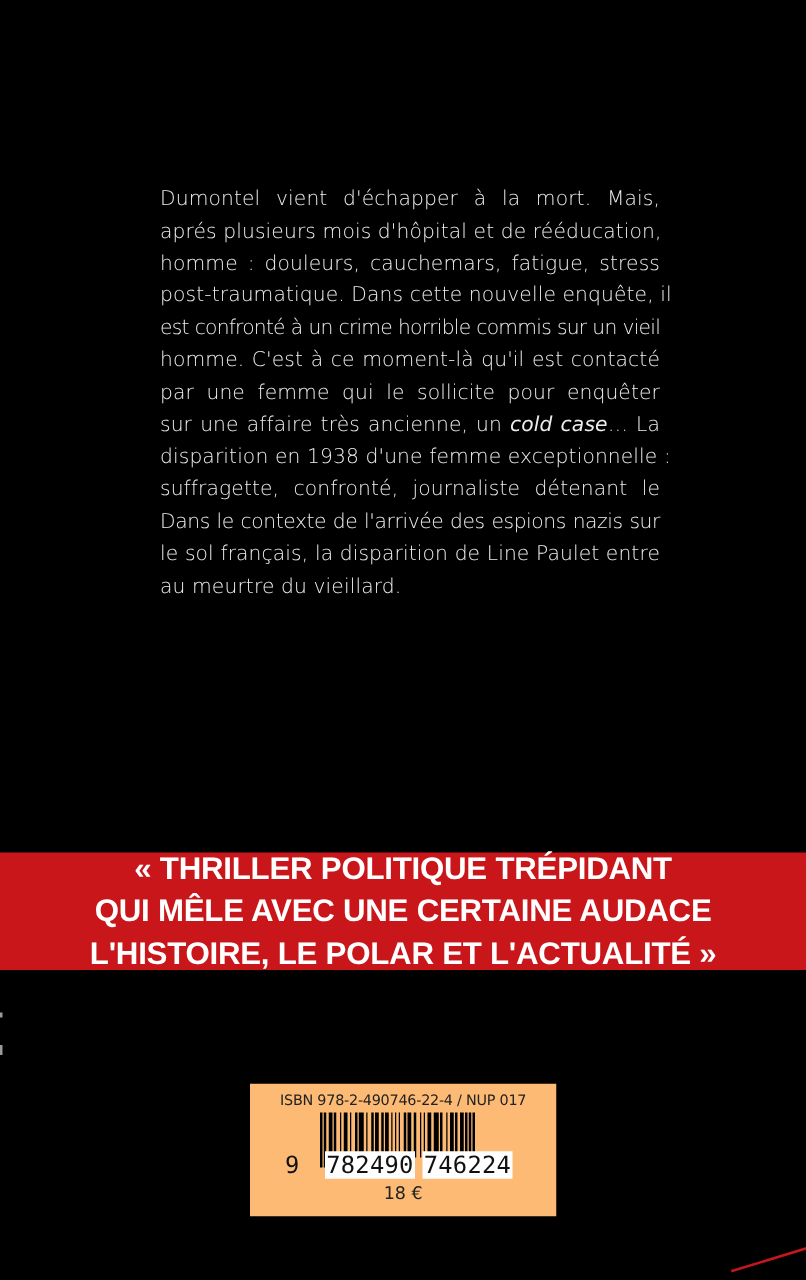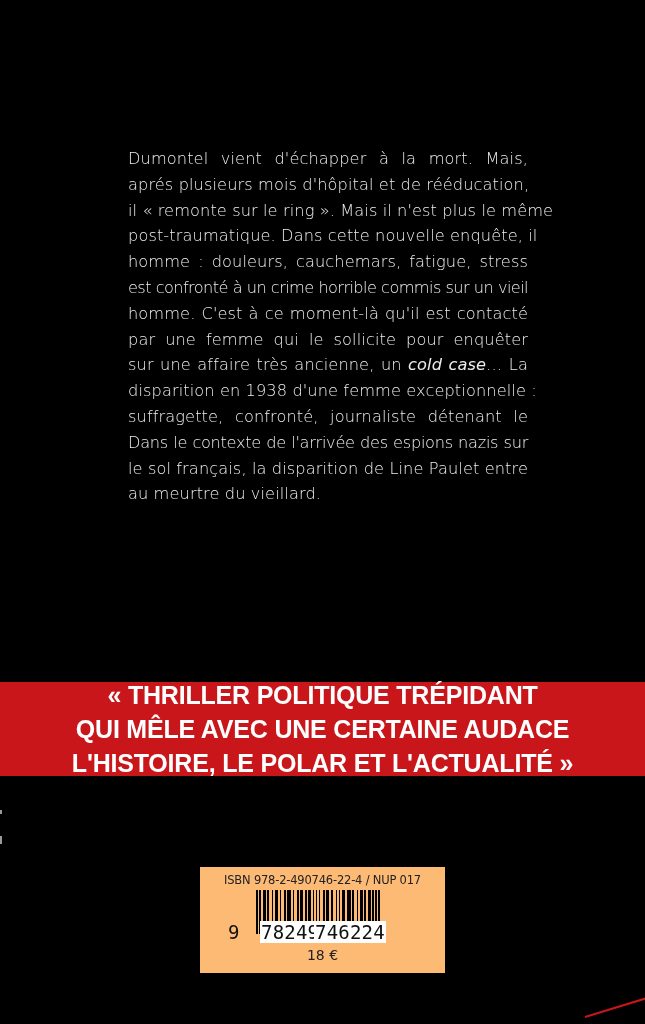--- a/index.html
+++ b/index.html
@@ -47,41 +47,40 @@
     }
     .bars span { display: block; background: #000; height: 36px; }
     .bars span.g { height: 44px; }
     .bars span.s { background: transparent; }
     .digits {
       position: absolute; left: 28px; top: 54px; width: 200px; height: 22px;
       font-family: "DejaVu Sans Mono", monospace; font-size: 19px; color: #111;
     }
     .digits .first { position: absolute; left: 0; top: 0; }
     .digits .g1 { position: absolute; left: 32px; top: 0; letter-spacing: 0.2px; background: #fff; padding: 0 1px; }
-    .digits .g2 { position: absolute; left: 86px; top: 0; letter-spacing: 0.2px; background: #fff; padding: 0 1px; }
+    .digits .g2 { position: absolute; left: 110px; top: 0; letter-spacing: 0.2px; background: #fff; padding: 0 1px; }
     .price {
       position: absolute; left: 0; right: 0; top: 80px; text-align: center;
       font-family: "DejaVu Sans", sans-serif; font-size: 14px; color: #222;
     }
     .red-line {
       position: absolute; left: 585px; top: 1016px; width: 80px; height: 2px;
       background: #c8161a; transform: rotate(-17deg); transform-origin: left center;
     }
   </style>
 </head>
 <body>
 
 <div class="cover">
 
   <div class="blurb">
     <span class="line" style="padding-left:0">Dumontel vient d'échapper à la mort. Mais,</span>
     <span class="line">aprés plusieurs mois d'hôpital et de rééducation,</span>
-    <span class="line">il « remonte sur le ring ». Mais il n'est plus le même</span>
+    <span class="line">homme : douleurs, cauchemars, fatigue, stress</span>
     <span class="line">post-traumatique. Dans cette nouvelle enquête, il</span>
-    <span class="line">homme : douleurs, cauchemars, fatigue, stress</span>
     <span class="line" style="letter-spacing:-0.6px;word-spacing:-2px">est confronté à un crime horrible commis sur un vieil</span>
     <span class="line">homme. C'est à ce moment-là qu'il est contacté</span>
     <span class="line">par une femme qui le sollicite pour enquêter</span>
     <span class="line"><span>sur une affaire très ancienne, un</span> <em>cold case</em><span>… La</span></span>
     <span class="line">disparition en 1938 d'une femme exceptionnelle :</span>
     <span class="line">suffragette, confronté, journaliste détenant le</span>
     <span class="line" style="letter-spacing:-0.3px">Dans le contexte de l'arrivée des espions nazis sur</span>
     <span class="line">le sol français, la disparition de Line Paulet entre</span>
     <span class="line last">au meurtre du vieillard.</span>
   </div>

